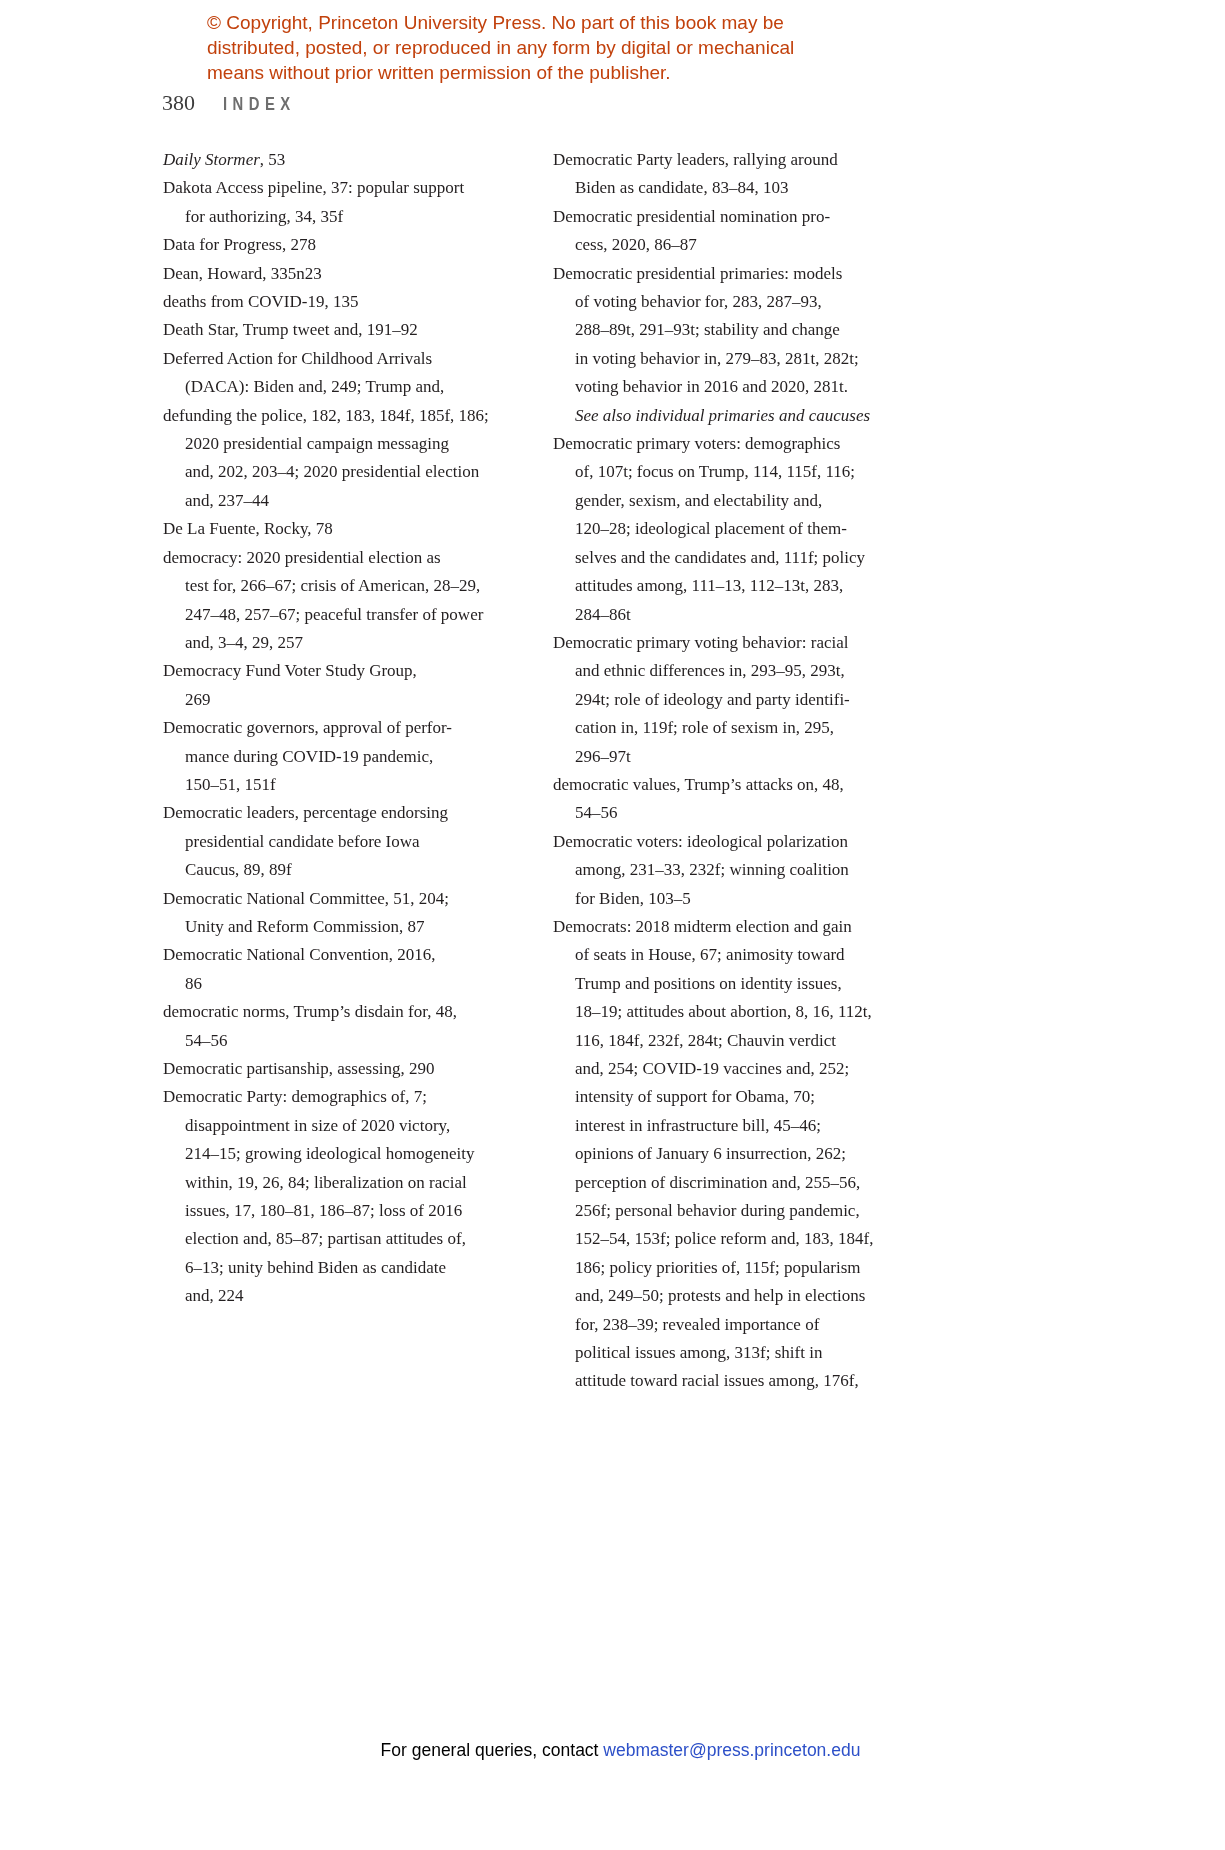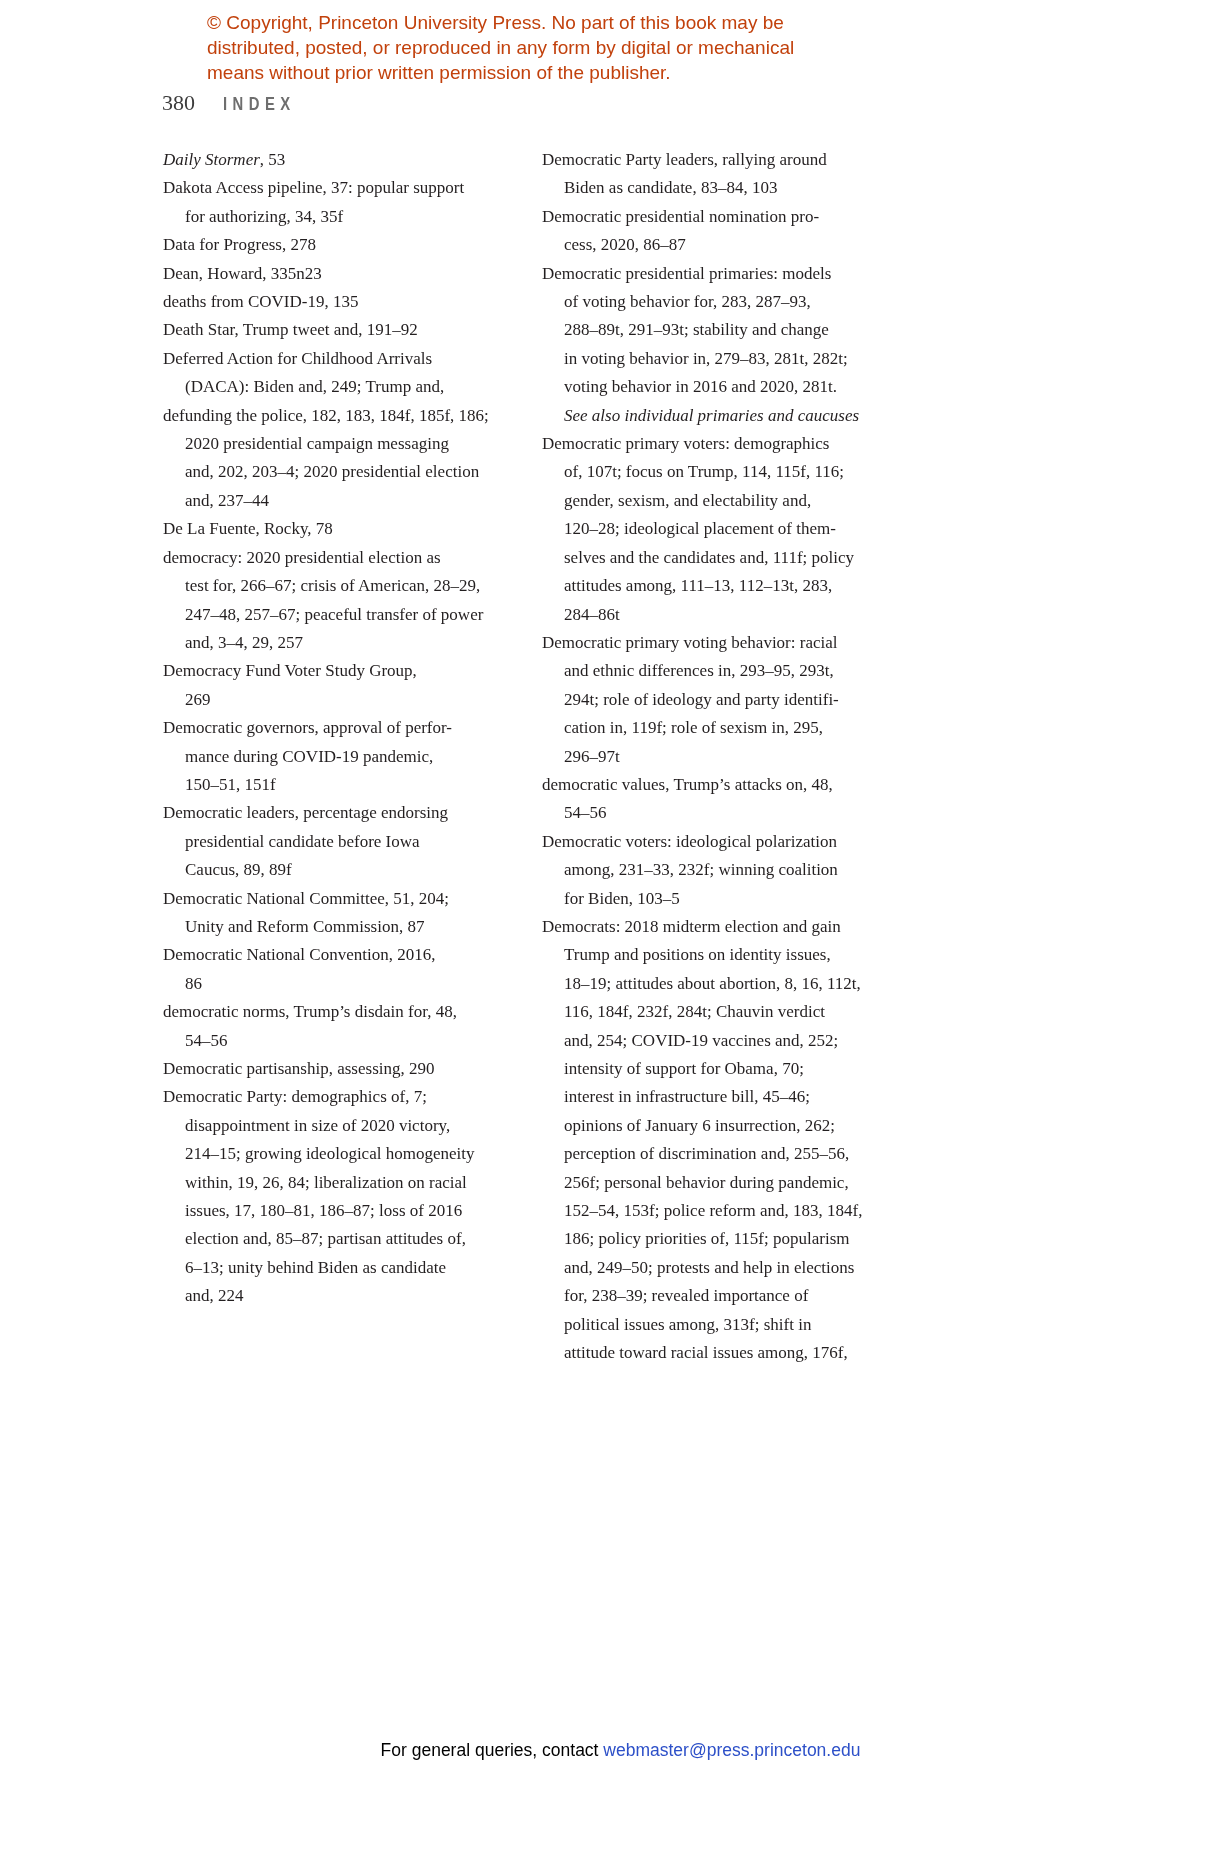--- a/index.html
+++ b/index.html
@@ -41,21 +41,21 @@
     color: #6e6e6e;
     margin-left: 28px;
     transform: scaleX(0.78);
     transform-origin: left center;
   }
   .columns {
     position: absolute;
     left: 163px;
     top: 146px;
     display: flex;
-    gap: 7px;
+    gap: 18px;
   }
   .col { width: 372px; }
   .entry {
     font-size: 17px;
     line-height: 28.4px;
   }
   .line { text-indent: -22px; padding-left: 22px; }
   .line.cont { margin-left: 22px; }
   .it { font-style: italic; }
   .footer {
@@ -198,20 +198,21 @@
         <div class="line"><span>democratic values, Trump’s attacks on, 48,</span></div>
         <div class="line cont"><span>54–56</span></div>
       </div>
       <div class="entry">
         <div class="line"><span>Democratic voters: ideological polarization</span></div>
         <div class="line cont"><span>among, 231–33, 232f; winning coalition</span></div>
         <div class="line cont"><span>for Biden, 103–5</span></div>
       </div>
       <div class="entry">
         <div class="line"><span>Democrats: 2018 midterm election and gain</span></div>
+        <div class="line cont"><span>of seats in House, 67; animosity toward</span></div>
         <div class="line cont"><span>Trump and positions on identity issues,</span></div>
         <div class="line cont"><span>18–19; attitudes about abortion, 8, 16, 112t,</span></div>
         <div class="line cont"><span>116, 184f, 232f, 284t; Chauvin verdict</span></div>
         <div class="line cont"><span>and, 254; COVID-19 vaccines and, 252;</span></div>
         <div class="line cont"><span>intensity of support for Obama, 70;</span></div>
         <div class="line cont"><span>interest in infrastructure bill, 45–46;</span></div>
         <div class="line cont"><span>opinions of January 6 insurrection, 262;</span></div>
         <div class="line cont"><span>perception of discrimination and, 255–56,</span></div>
         <div class="line cont"><span>256f; personal behavior during pandemic,</span></div>
         <div class="line cont"><span>152–54, 153f; police reform and, 183, 184f,</span></div>

